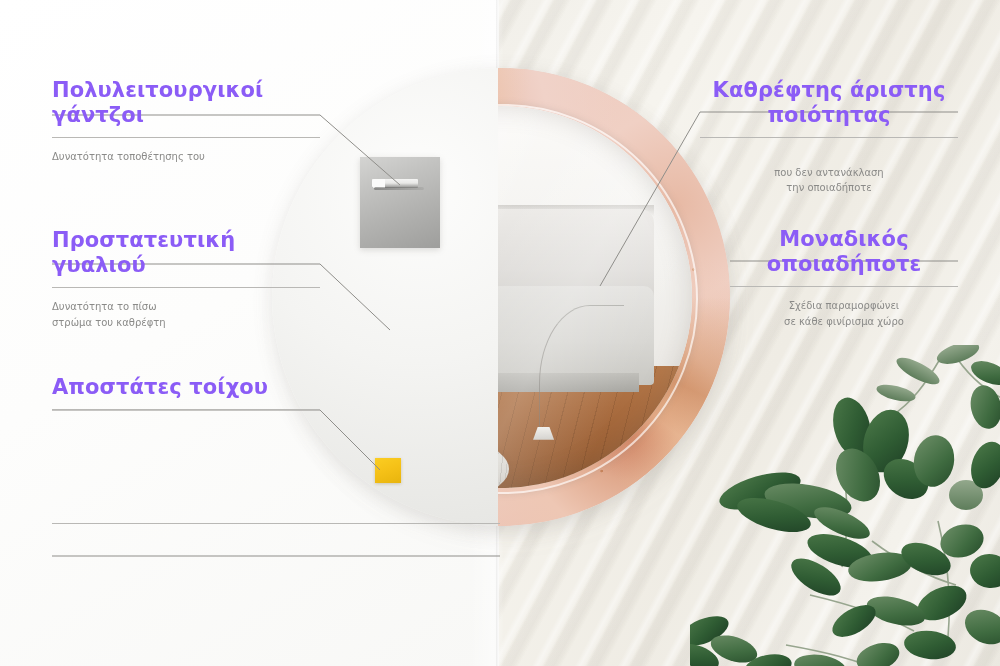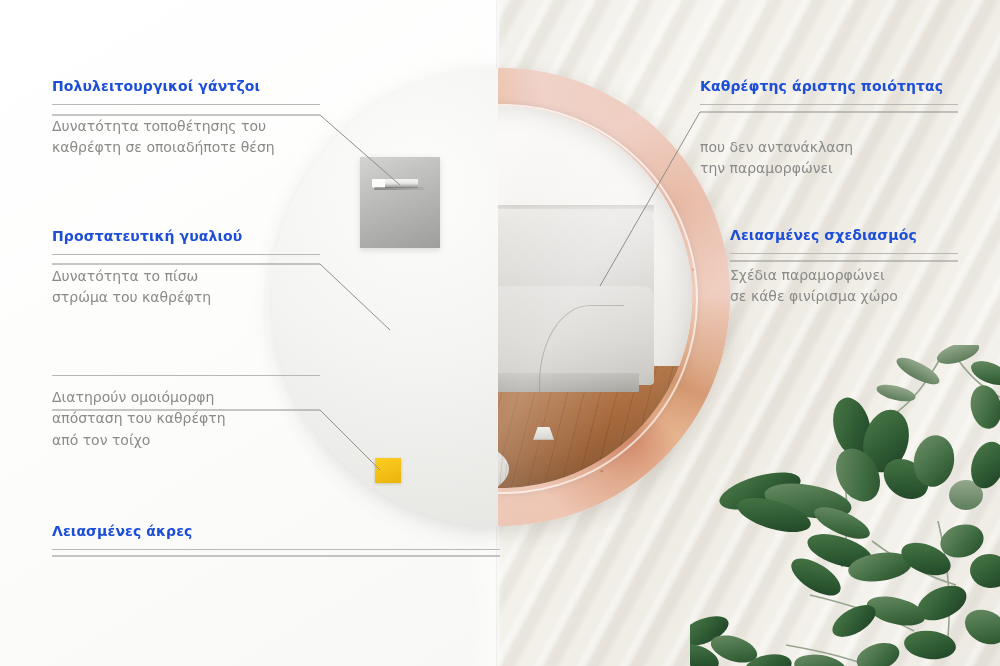--- a/index.html
+++ b/index.html
@@ -199,31 +199,31 @@
     box-shadow:0 1px 3px rgba(130,100,10,.28);
   }
 
   
   .leaders{position:absolute;left:0;top:0;width:1000px;height:666px;pointer-events:none;}
 
   
   .callout{position:absolute;}
   .callout h3{
     margin:0 0 9px 0;
-    font-size:14px;font-weight:700;color:#1d4ed8;letter-spacing:.1px;
+    font-size:21px;font-weight:700;color:#8b5cf6;letter-spacing:.1px;
     line-height:1.2;
   }
   .callout .rule{
     height:1px;background:#b9b8b5;margin:0 0 11px 0;
   }
   .callout p{
-    margin:0;font-size:14px;line-height:1.52;color:#8a8a88;font-weight:400;
+    margin:0;font-size:10px;line-height:1.52;color:#8a8a88;font-weight:400;
   }
   .callout.left{text-align:left;}
-  .callout.right{text-align:left;}
+  .callout.right{text-align:center;}
 
   #c1{left:52px;top:78px;width:268px;}
   #c2{left:52px;top:228px;width:268px;}
   #c3{left:52px;top:375px;width:268px;}
   #c4{left:52px;top:523px;width:448px;}
   #r1{left:700px;top:78px;width:258px;}
   #r2{left:730px;top:227px;width:228px;}
 
   
   .plants{position:absolute;left:690px;top:345px;width:320px;height:330px;}
@@ -292,59 +292,53 @@
       <path d="M958 112 H700 L600 286"></path>
       <path d="M958 261 H730"></path>
     </g>
   </svg>
 
   <div class="callout left" id="c1">
     <h3>Πολυλειτουργικοί γάντζοι</h3>
     <div class="rule"></div>
     <p>
       <span>Δυνατότητα τοποθέτησης του</span><br>
-      <span>καθρέφτη σε οποιαδήποτε θέση</span>
     </p>
   </div>
 
   <div class="callout left" id="c2">
     <h3>Προστατευτική γυαλιού</h3>
     <div class="rule"></div>
     <p>
       <span>Δυνατότητα το πίσω</span><br>
       <span>στρώμα του καθρέφτη</span>
     </p>
   </div>
 
   <div class="callout left" id="c3">
-    <div class="rule"></div>
-    <p>
-      <span>Διατηρούν ομοιόμορφη</span><br>
-      <span>απόσταση του καθρέφτη</span><br>
-      <span>από τον τοίχο</span>
-    </p>
+    <h3>Αποστάτες τοίχου</h3>
+    <div class="rule"></div>
   </div>
 
   <div class="callout left" id="c4">
-    <h3>Λειασμένες άκρες</h3>
     <div class="rule"></div>
   </div>
 
   <div class="callout right" id="r1">
     <h3>Καθρέφτης άριστης ποιότητας</h3>
     <div class="rule"></div>
     <p>
       <br>
       <span>που δεν αντανάκλαση</span><br>
-      <span>την παραμορφώνει</span>
+      <span>την οποιαδήποτε</span>
     </p>
   </div>
 
   <div class="callout right" id="r2">
-    <h3>Λειασμένες σχεδιασμός</h3>
+    <h3>Μοναδικός οποιαδήποτε</h3>
     <div class="rule"></div>
     <p>
       <span>Σχέδια παραμορφώνει</span><br>
       <span>σε κάθε φινίρισμα χώρο</span>
     </p>
   </div>
 
   <svg class="plants" viewBox="0 0 320 330">
     <defs>
       <linearGradient id="lg1" x1="0" y1="0" x2="1" y2="1">

